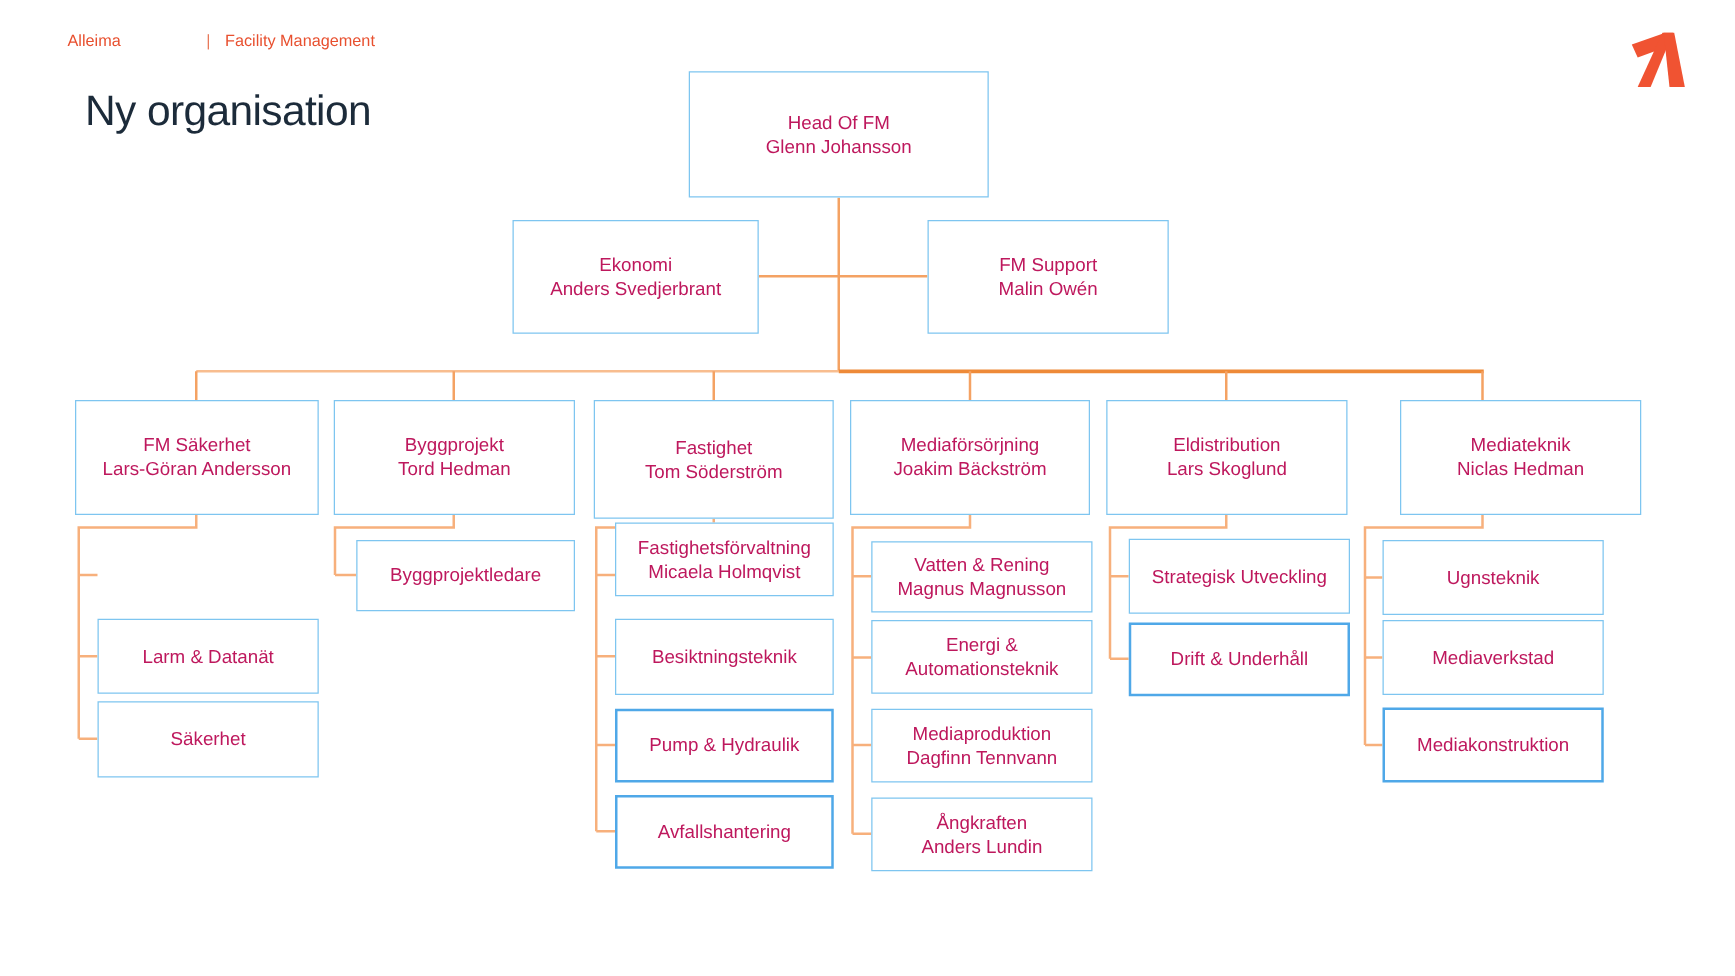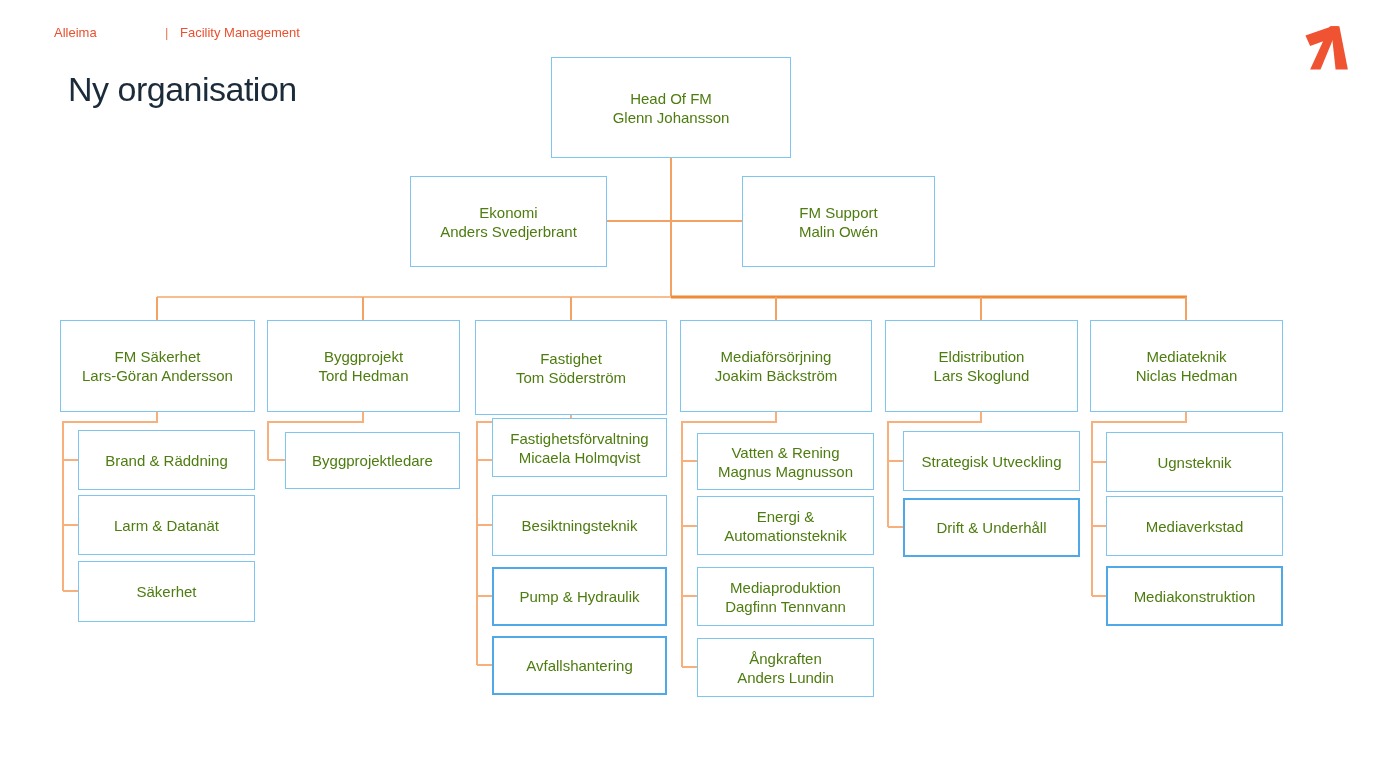--- a/index.html
+++ b/index.html
@@ -18,21 +18,21 @@
   .logo{position:absolute;top:16px;right:26px;width:66px;height:58px;}
   .connectors{position:absolute;left:0;top:0;width:1388px;height:781px;pointer-events:none;}
   .c-mid{stroke:#f4a263;stroke-width:2;fill:none;}
   .c-light{stroke:#f8bd8f;stroke-width:2;fill:none;}
   .c-spine{stroke:#f7b07c;stroke-width:2;fill:none;}
   .c-strong{stroke:#ee8a38;stroke-width:3;fill:none;}
   .node{
     position:absolute;box-sizing:border-box;background:#fff;
     border:1.5px solid #7ec5f0;
     display:flex;flex-direction:column;align-items:center;justify-content:center;
-    text-align:center;font-size:15px;line-height:19px;color:#4d7c0f;
+    text-align:center;font-size:15px;line-height:19px;color:#be185d;
     padding:2px 6px;
   }
   .node.strong{border:2px solid #4fa8e8;}
   .node .t,.node .p{display:block;}
 </style>
 </head>
 <body>
 
 <div class="slide">
 
@@ -123,28 +123,25 @@
     <span class="p">Tom Söderström</span>
   </div>
   <div class="node" style="left:680px;top:320px;width:192px;height:92px">
     <span class="t">Mediaförsörjning</span>
     <span class="p">Joakim Bäckström</span>
   </div>
   <div class="node" style="left:885px;top:320px;width:193px;height:92px">
     <span class="t">Eldistribution</span>
     <span class="p">Lars Skoglund</span>
   </div>
-  <div class="node" style="left:1090px;top:320px;width:193px;height:92px">
+  <div class="node" style="left:1120px;top:320px;width:193px;height:92px">
     <span class="t">Mediateknik</span>
     <span class="p">Niclas Hedman</span>
   </div>
 
-  <div class="node" style="left:78px;top:430px;width:177px;height:60px">
-    <span class="t">Brand &amp; Räddning</span>
-  </div>
   <div class="node" style="left:78px;top:495px;width:177px;height:60px">
     <span class="t">Larm &amp; Datanät</span>
   </div>
   <div class="node" style="left:78px;top:561px;width:177px;height:61px">
     <span class="t">Säkerhet</span>
   </div>
 
   <div class="node" style="left:285px;top:432px;width:175px;height:57px">
     <span class="t">Byggprojektledare</span>
   </div>

